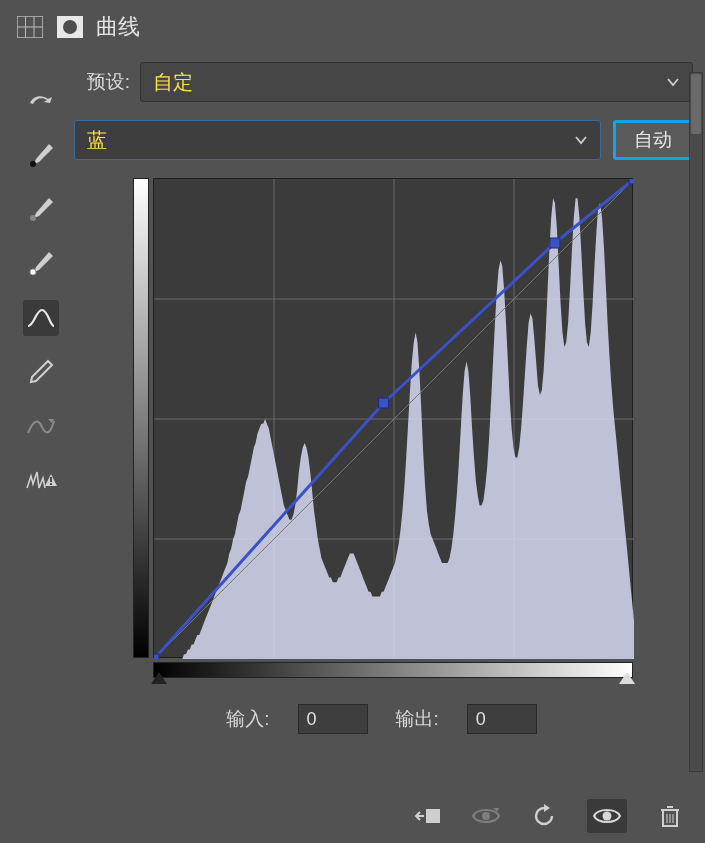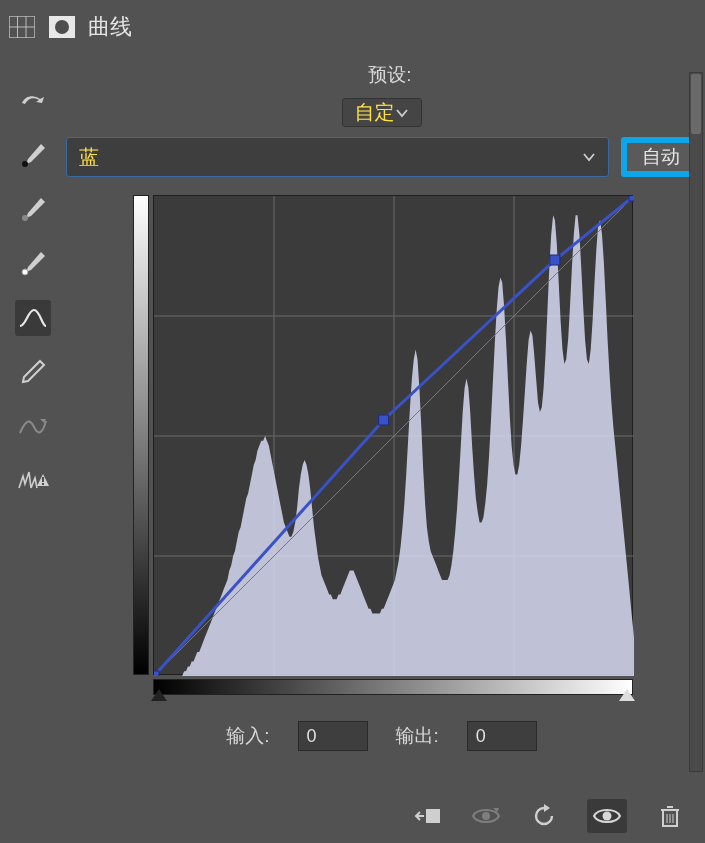--- a/index.html
+++ b/index.html
@@ -6,21 +6,21 @@
   body {
     background: #525252;
     font-family: "Microsoft YaHei", sans-serif;
     color: #d0d0d0;
     font-size: 16px;
     width: 705px;
     height: 843px;
     overflow: hidden;
     position: relative;
   }
-  .panel { width:100%; height:100%; padding: 6px 4px; }
+  .panel { width:100%; height:100%; padding: 6px 12px; }
   .header {
     display:flex; align-items:center; gap:12px; padding:6px 0 10px 4px;
   }
   .header .hicon { width:28px; height:24px; display:flex; align-items:center; justify-content:center; }
   .title { font-size:22px; color:#e4e4e4; }
   .row-label { width:60px; text-align:right; font-size:19px; color:#d8d8d8; }
 
   .select {
     flex:1;
     background:#454545;
@@ -34,21 +34,21 @@
   }
   .select.channel {
     border:1.5px solid #3a6aa0;
     background:#3e3e3e;
   }
   .chev { width:14px; height:14px; }
 
   .auto-btn {
     width:80px; height:40px;
     background:#5a5a5a;
-    border:6px solid #0ea5e9;
+    border:3px solid #0ea5e9;
     border-radius:3px;
     color:#e4e4e4; font-size:19px;
     display:flex; align-items:center; justify-content:center;
     cursor:pointer;
   }
 
   .body { display:flex; margin-top:10px; }
   .toolcol {
     width:58px;
     display:flex; flex-direction:column; align-items:center;
@@ -58,21 +58,21 @@
   .tool {
     width:36px; height:36px;
     display:flex; align-items:center; justify-content:center;
     cursor:pointer;
     border-radius:3px;
   }
   .tool.active { background:#3a3a3a; }
 
   .main { flex:1; display:flex; flex-direction:column; align-items:center; }
 
-  .preset-row { width:100%; display:flex; align-items:center; gap:10px; margin-bottom:10px;flex-direction:column; }
+  .preset-row { width:100%; display:flex; align-items:center; gap:10px; margin-bottom:18px; }
   .channel-row { width:100%; display:flex; align-items:center; gap:12px; margin-bottom:18px; padding-left:4px; }
 
   .curve-wrap {
     position:relative;
     margin-left:22px;
   }
   .vgrad {
     position:absolute; left:-20px; top:0; width:16px; height:480px;
     background:linear-gradient(to bottom, #fff, #000);
     border:1px solid #222;

